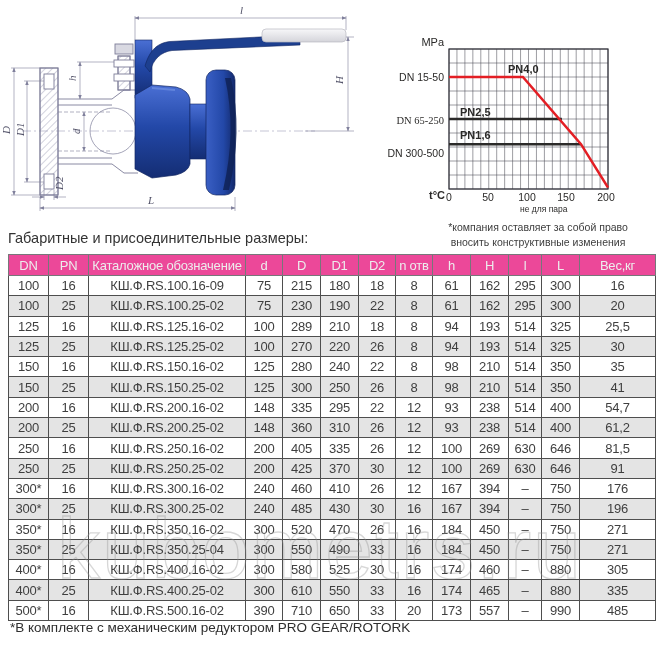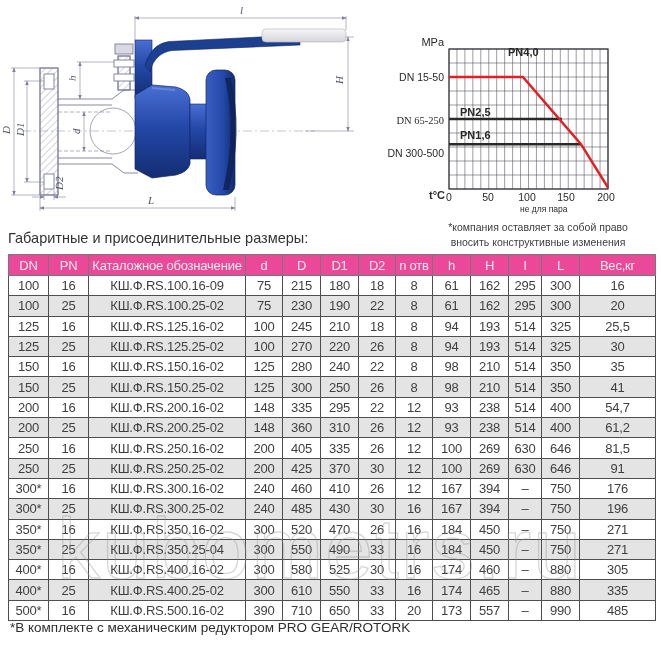--- a/index.html
+++ b/index.html
@@ -195,21 +195,21 @@
       <line x1="1" y1="99" x2="160" y2="99" stroke="#4c4c55" stroke-width="0.55"></line>
       <line x1="1" y1="113" x2="160" y2="113" stroke="#4c4c55" stroke-width="0.55"></line>
       <line x1="1" y1="127" x2="160" y2="127" stroke="#4c4c55" stroke-width="0.55"></line>
       <line x1="1" y1="141" x2="160" y2="141" stroke="#4c4c55" stroke-width="0.55"></line>
       <rect x="1" y="1" width="159" height="140" fill="none" stroke="#34343c" stroke-width="1.2"></rect>
       <polyline points="1.0,71.0 113.9,71.0" fill="none" stroke="#2b2a29" stroke-width="2.5"></polyline>
       <polyline points="1.0,96.2 133.0,96.2" fill="none" stroke="#2b2a29" stroke-width="2.5"></polyline>
       <polyline points="1.0,29.0 74.9,29.0 133.0,96.2 160.0,139.6" fill="none" stroke="#e31e24" stroke-width="2.5"></polyline>
     </svg>
 
-  <div class="pn-label" style="left:460px; top:46px;padding-left:48px;">PN4,0</div>
+  <div class="pn-label" style="left:460px; top:63px;padding-left:48px;">PN4,0</div>
   <div class="pn-label" style="left:460px; top:106px;">PN2,5</div>
   <div class="pn-label" style="left:460px; top:129px;">PN1,6</div>
 
   <div class="tc-label">t°C</div>
   <div class="x-tick" style="left:449px;">0</div>
   <div class="x-tick" style="left:488px;">50</div>
   <div class="x-tick" style="left:527px;">100</div>
   <div class="x-tick" style="left:566px;">150</div>
   <div class="x-tick" style="left:606px;">200</div>
   <div class="axis-note">не для пара</div>
@@ -283,21 +283,21 @@
           <td>162</td>
           <td>295</td>
           <td>300</td>
           <td>20</td>
         </tr>
         <tr>
           <td>125</td>
           <td>16</td>
           <td>КШ.Ф.RS.125.16-02</td>
           <td>100</td>
-          <td>245</td>
+          <td>289</td>
           <td>210</td>
           <td>18</td>
           <td>8</td>
           <td>94</td>
           <td>193</td>
           <td>514</td>
           <td>325</td>
           <td>25,5</td>
         </tr>
         <tr class="alt">

